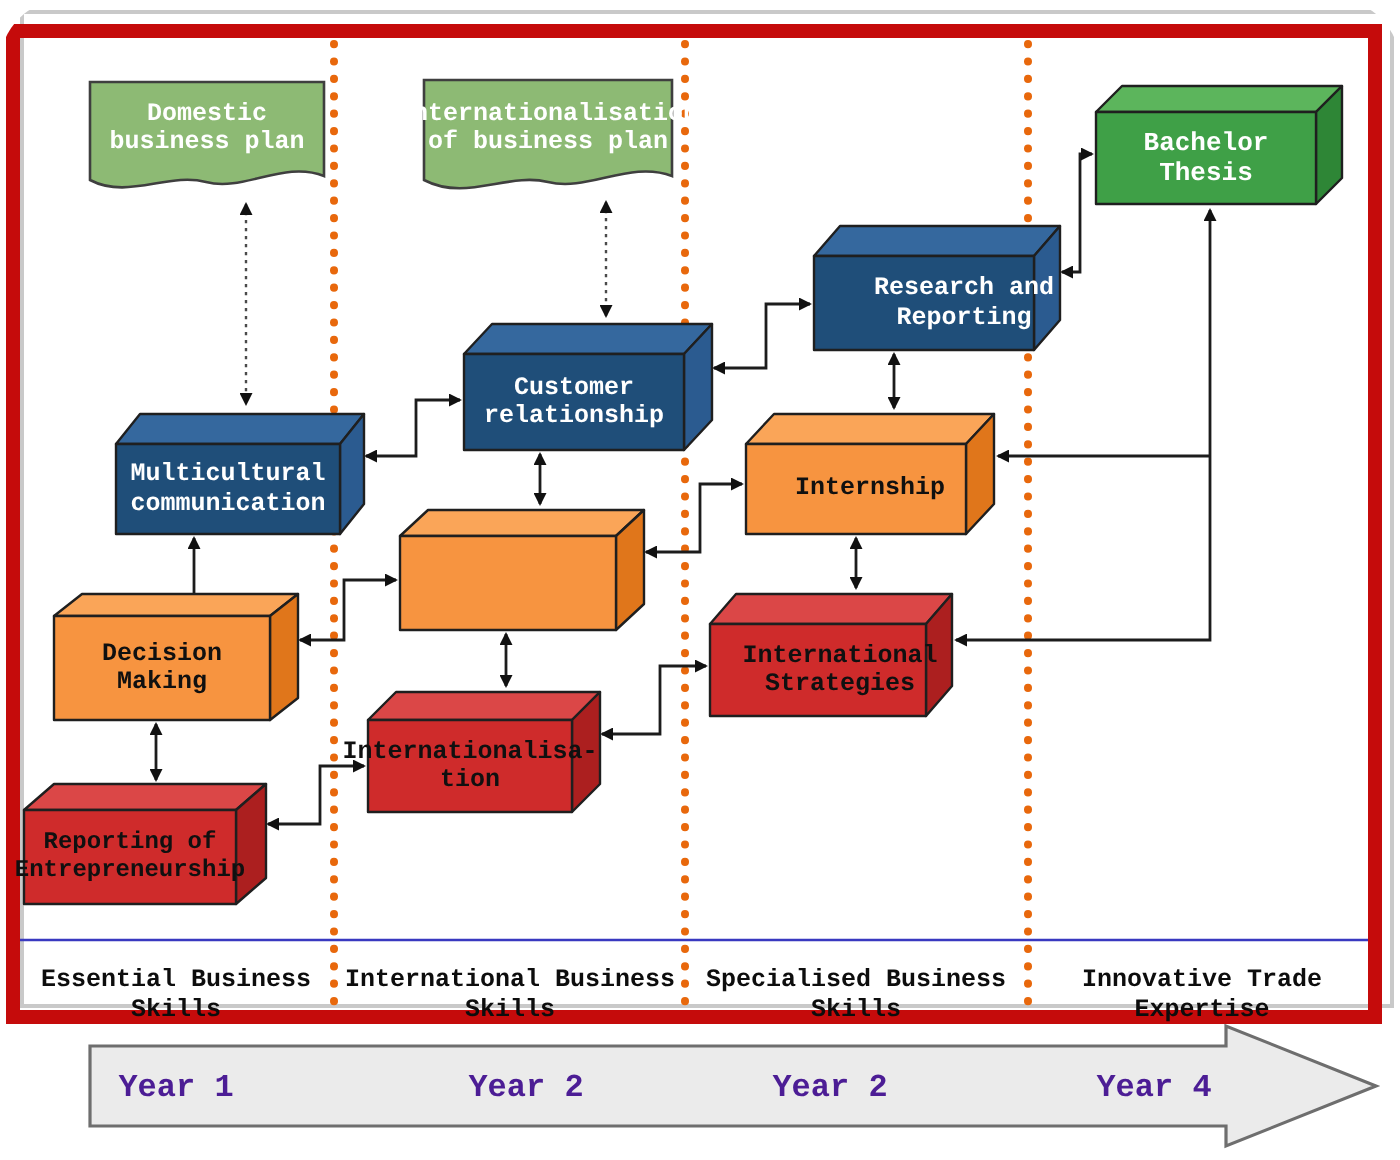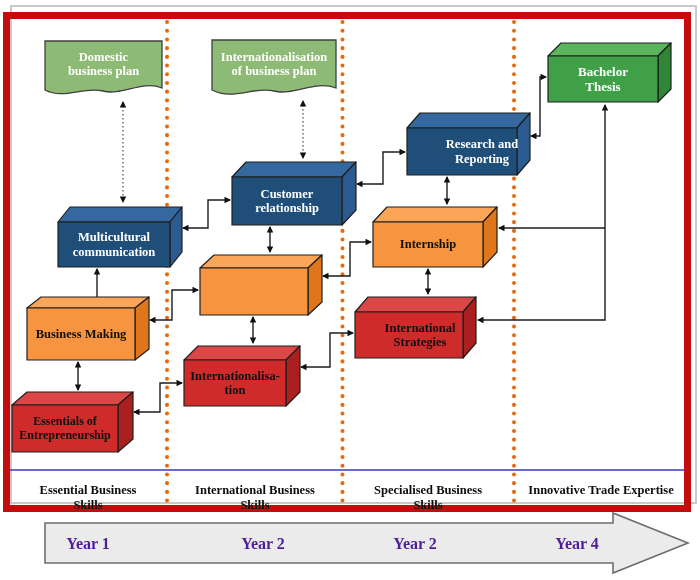--- a/index.html
+++ b/index.html
@@ -1,17 +1,17 @@
 <!DOCTYPE html>
 <html><head>
 <meta charset="utf-8">
 <style>
   html,body{margin:0;padding:0;background:#fff;}
   #stage{position:relative;width:700px;height:580px;background:#fff;overflow:hidden;
-         font-family:Liberation Serif, serif;}
+         font-family:Liberation Mono, monospace;border-radius:32px;}
   #stage svg{position:absolute;left:0;top:0;}
   .lbl{position:absolute;display:flex;align-items:center;justify-content:center;
        text-align:center;white-space:pre-line;font-weight:bold;font-size:12.5px;
        line-height:1.16;pointer-events:none;}
   .light{color:#ffffff;}
   .dark{color:#101010;}
   .skill{position:absolute;top:471px;height:34px;display:flex;align-items:flex-start;
          justify-content:center;text-align:center;white-space:pre-line;
          font-weight:bold;font-size:12.5px;line-height:15px;color:#0d0d0d;margin-top:12px;}
   .year{position:absolute;top:533px;width:120px;height:22px;display:flex;
@@ -140,23 +140,23 @@
 business plan</div>
 <div class="lbl light" style="left:212px;top:42px;width:124px;height:44px;font-size:12.5px">Internationalisation
 of business plan</div>
 
 <div class="lbl light" style="left:232px;top:177px;width:110px;height:48px">Customer
 relationship</div>
 <div class="lbl light" style="left:58px;top:222px;width:112px;height:45px">Multicultural
 communication</div>
 <div class="lbl light" style="left:421px;top:128px;width:122px;height:47px">Research and
 Reporting</div>
-<div class="lbl dark" style="left:27px;top:308px;width:108px;height:52px">Business Making</div>
-<div class="lbl dark" style="left:373px;top:222px;width:110px;height:45px">Internship</div>
-<div class="lbl dark" style="left:12px;top:405px;width:106px;height:47px;font-size:12px">Essentials of
+<div class="lbl dark" style="left:27px;top:308px;width:108px;height:52px">Decision Making</div>
+<div class="lbl dark" style="left:373px;top:222px;width:124px;height:45px">Internship</div>
+<div class="lbl dark" style="left:12px;top:405px;width:106px;height:47px;font-size:12px">Reporting of
 Entrepreneurship</div>
 <div class="lbl dark" style="left:184px;top:360px;width:102px;height:46px">Internationalisa-
 tion</div>
 <div class="lbl dark" style="left:366px;top:312px;width:108px;height:46px">International
 Strategies</div>
 <div class="lbl light" style="left:548px;top:56px;width:110px;height:46px;font-size:13px">Bachelor
 Thesis</div>
 
 <div class="skill" style="left:3px;width:170px">Essential Business
 Skills</div>

